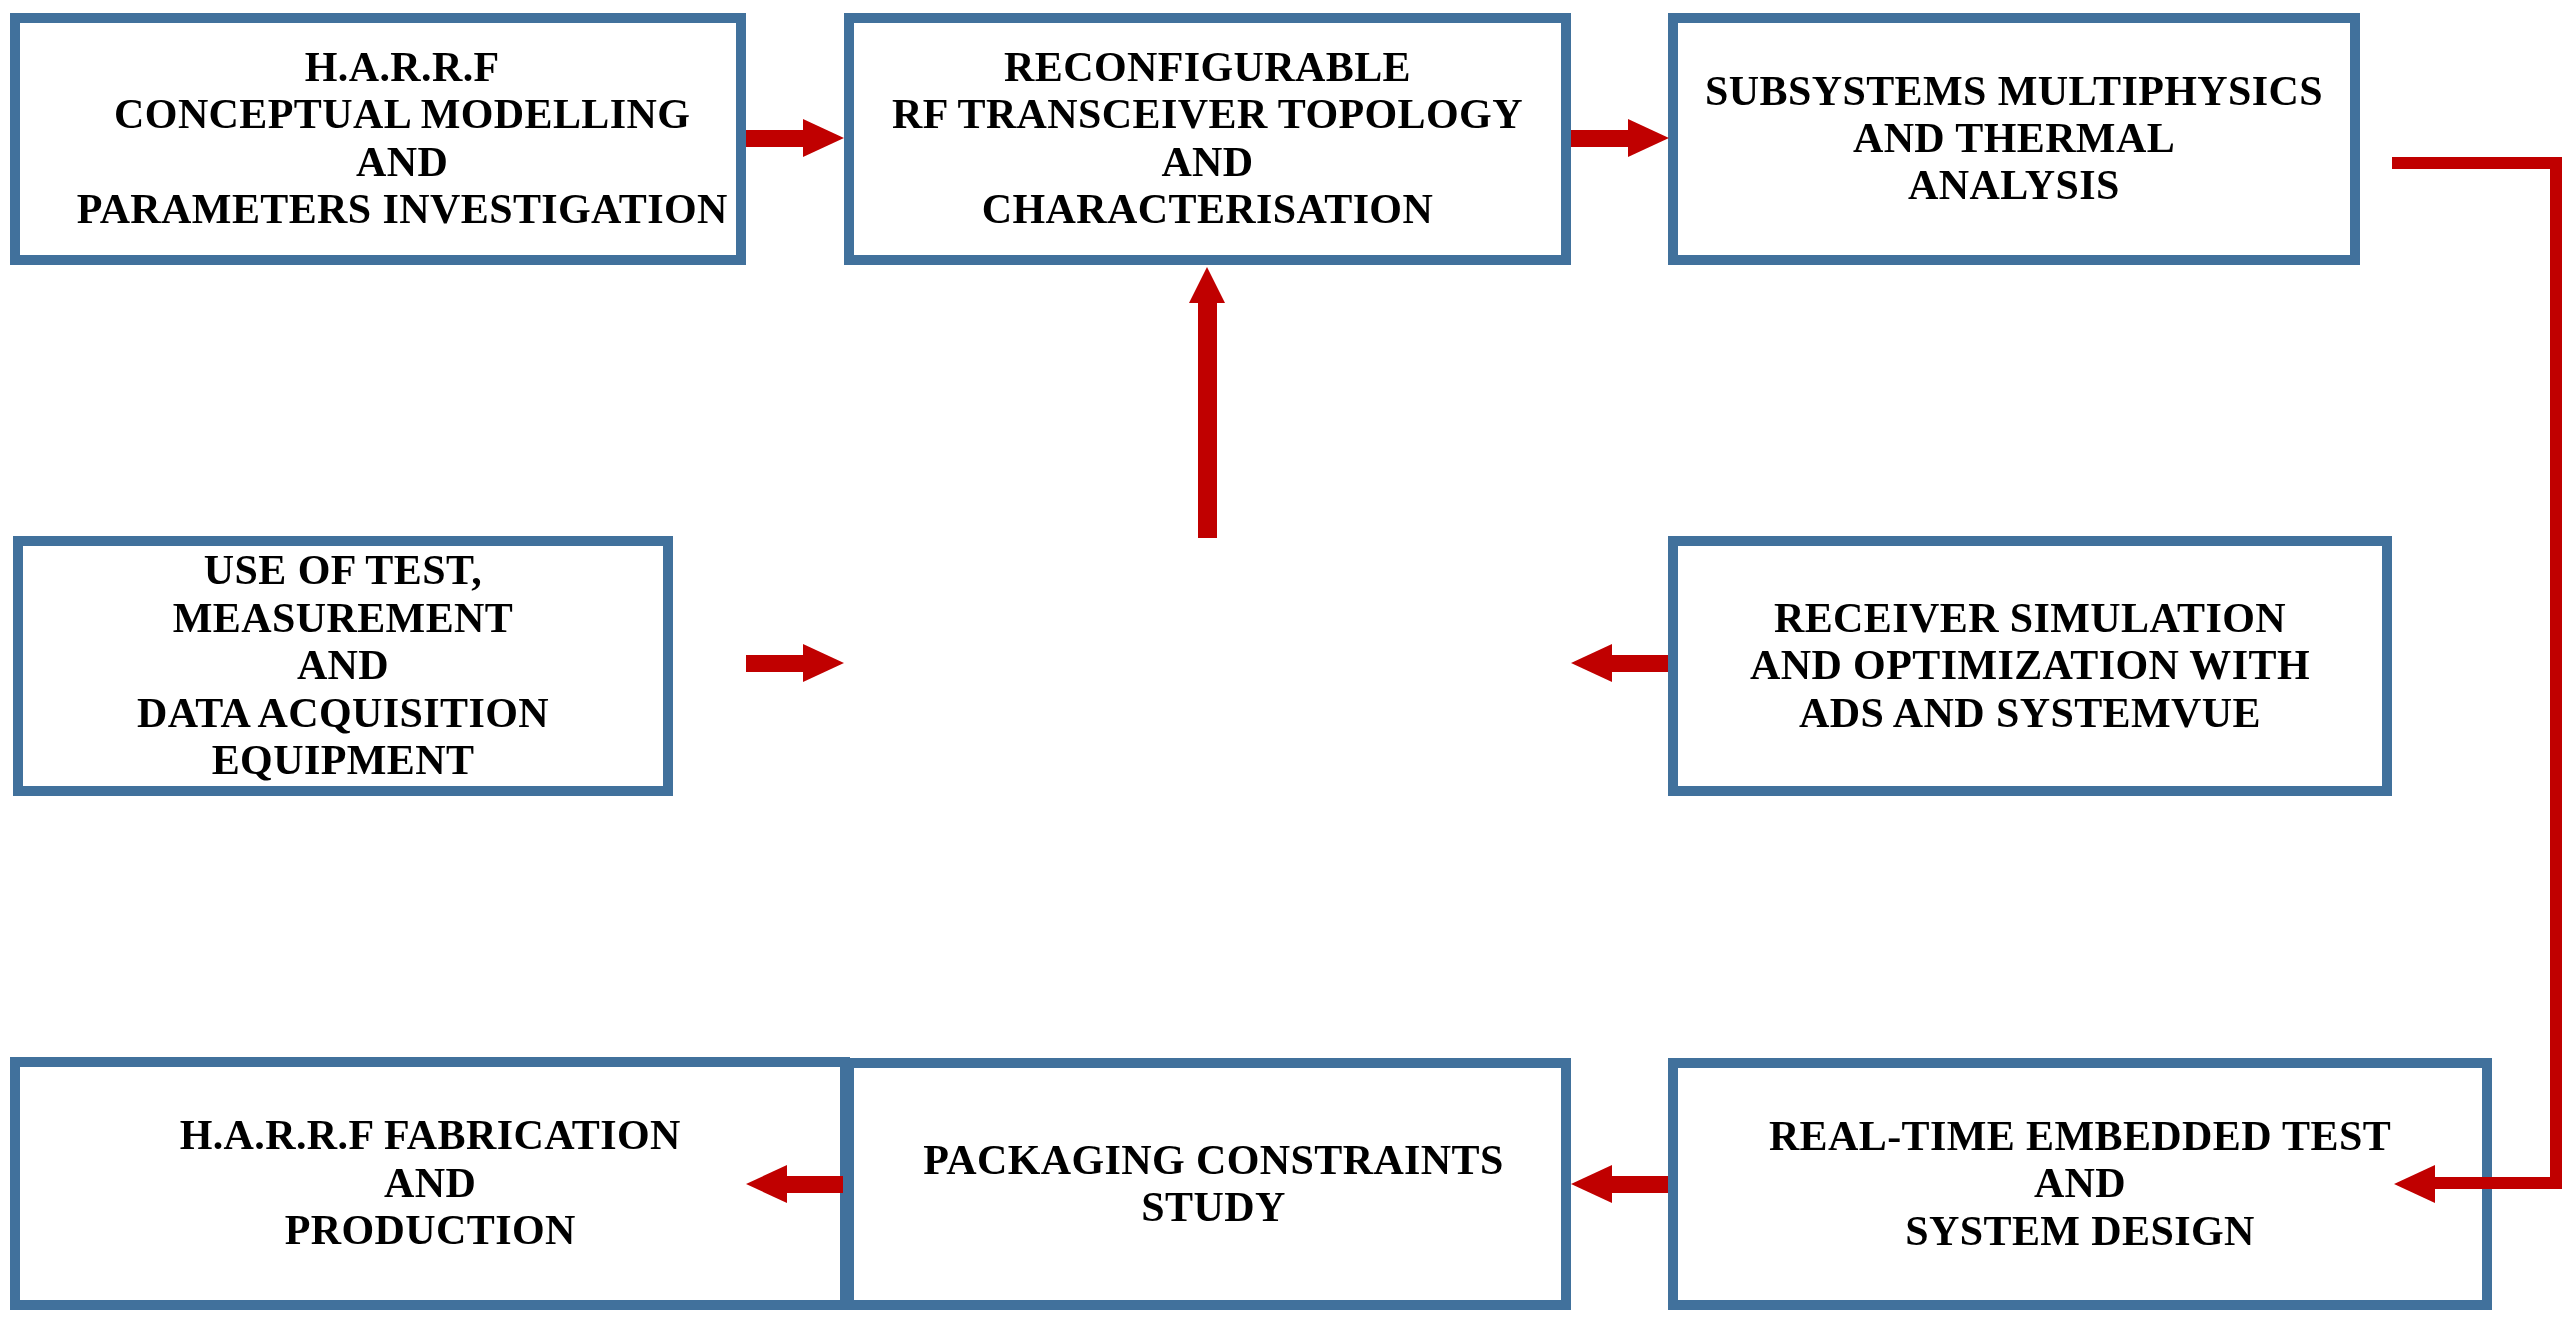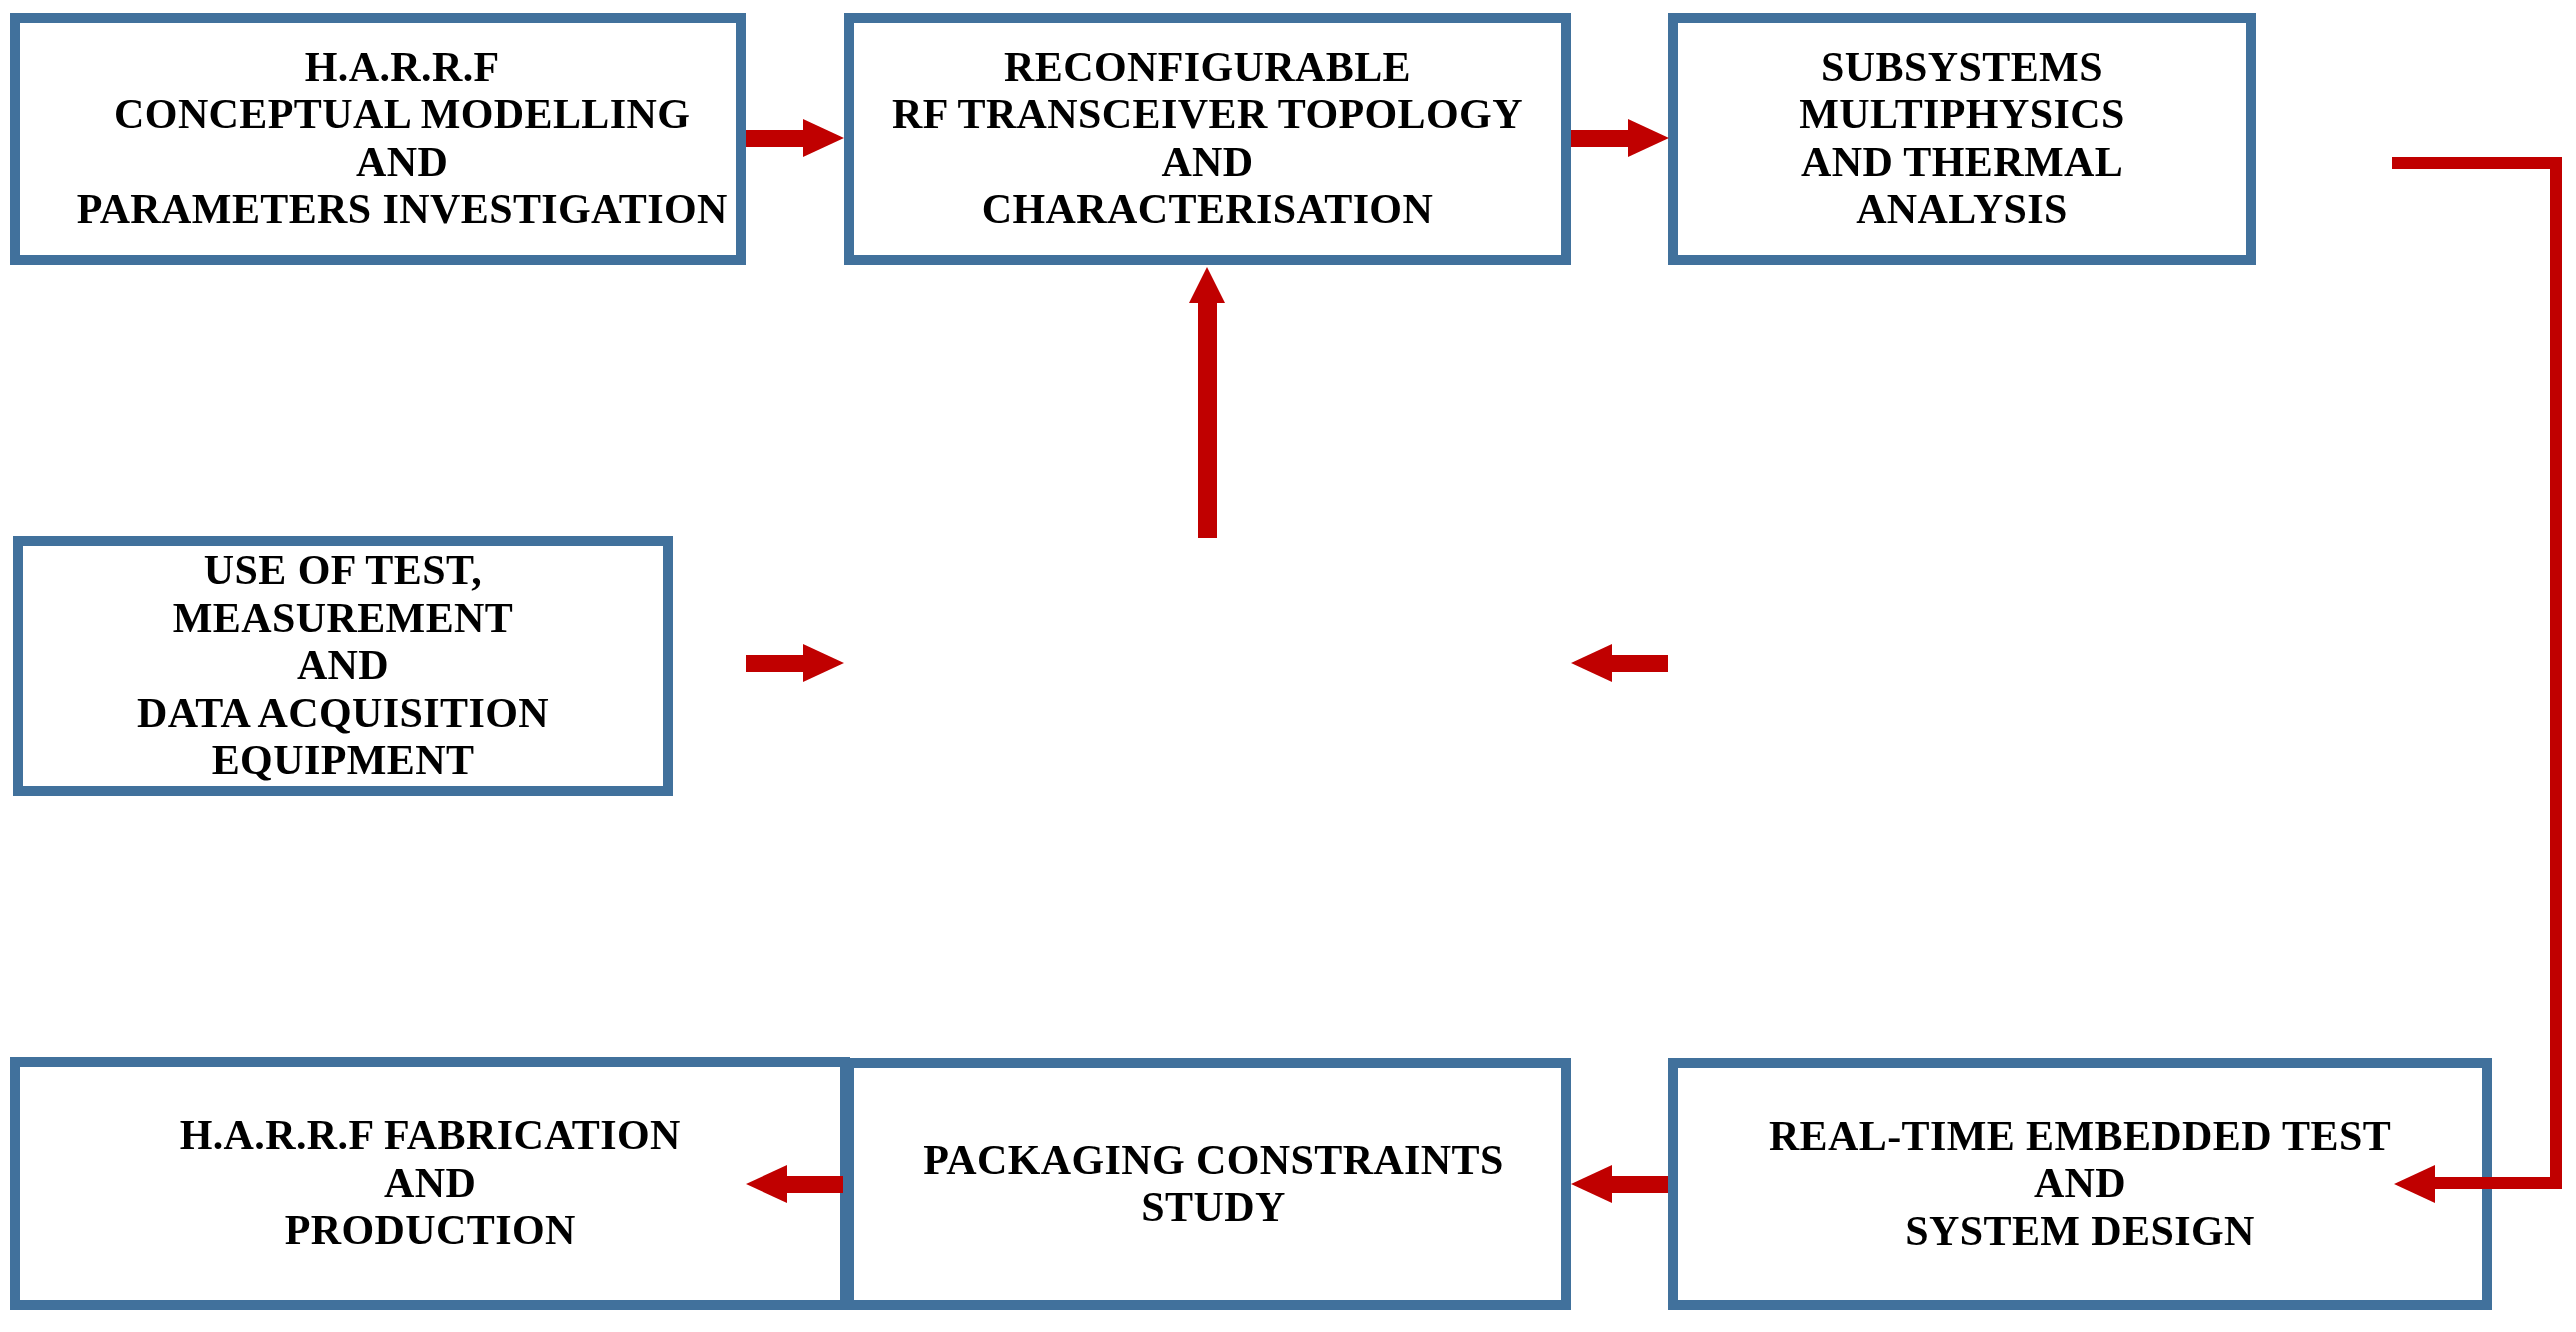--- a/index.html
+++ b/index.html
@@ -64,31 +64,36 @@
 CONCEPTUAL MODELLING
 AND
 PARAMETERS INVESTIGATION</div>
   </div>
   <div class="flow-box" style="left:844px; top:12.7px; width:727px; height:252px;">
     <div class="box-text">RECONFIGURABLE
 RF TRANSCEIVER TOPOLOGY
 AND
 CHARACTERISATION</div>
   </div>
-  <div class="flow-box" style="left:1668px; top:12.7px; width:588px; height:252px;">
+  <div class="flow-box" style="left:1668px; top:12.7px; width:692px; height:252px;">
     <div class="box-text">SUBSYSTEMS MULTIPHYSICS
 AND THERMAL
 ANALYSIS</div>
   </div>
 
   <div class="flow-box" style="left:13px; top:536px; width:660px; height:260px;">
     <div class="box-text">USE OF TEST, MEASUREMENT
 AND
 DATA ACQUISITION
 EQUIPMENT</div>
+  </div>
+  <div class="flow-box" style="left:1668px; top:536px; width:724px; height:260px;">
+    <div class="box-text">RECEIVER SIMULATION
+AND OPTIMIZATION WITH
+ADS AND SYSTEMVUE</div>
   </div>
 
   <div class="flow-box" style="left:10.2px; top:1057px; width:840px; height:253px;">
     <div class="box-text">H.A.R.R.F FABRICATION
 AND
 PRODUCTION</div>
   </div>
   <div class="flow-box" style="left:844px; top:1058px; width:727px; height:252px;padding-left:12px;">
     <div class="box-text">PACKAGING CONSTRAINTS
 STUDY</div>

